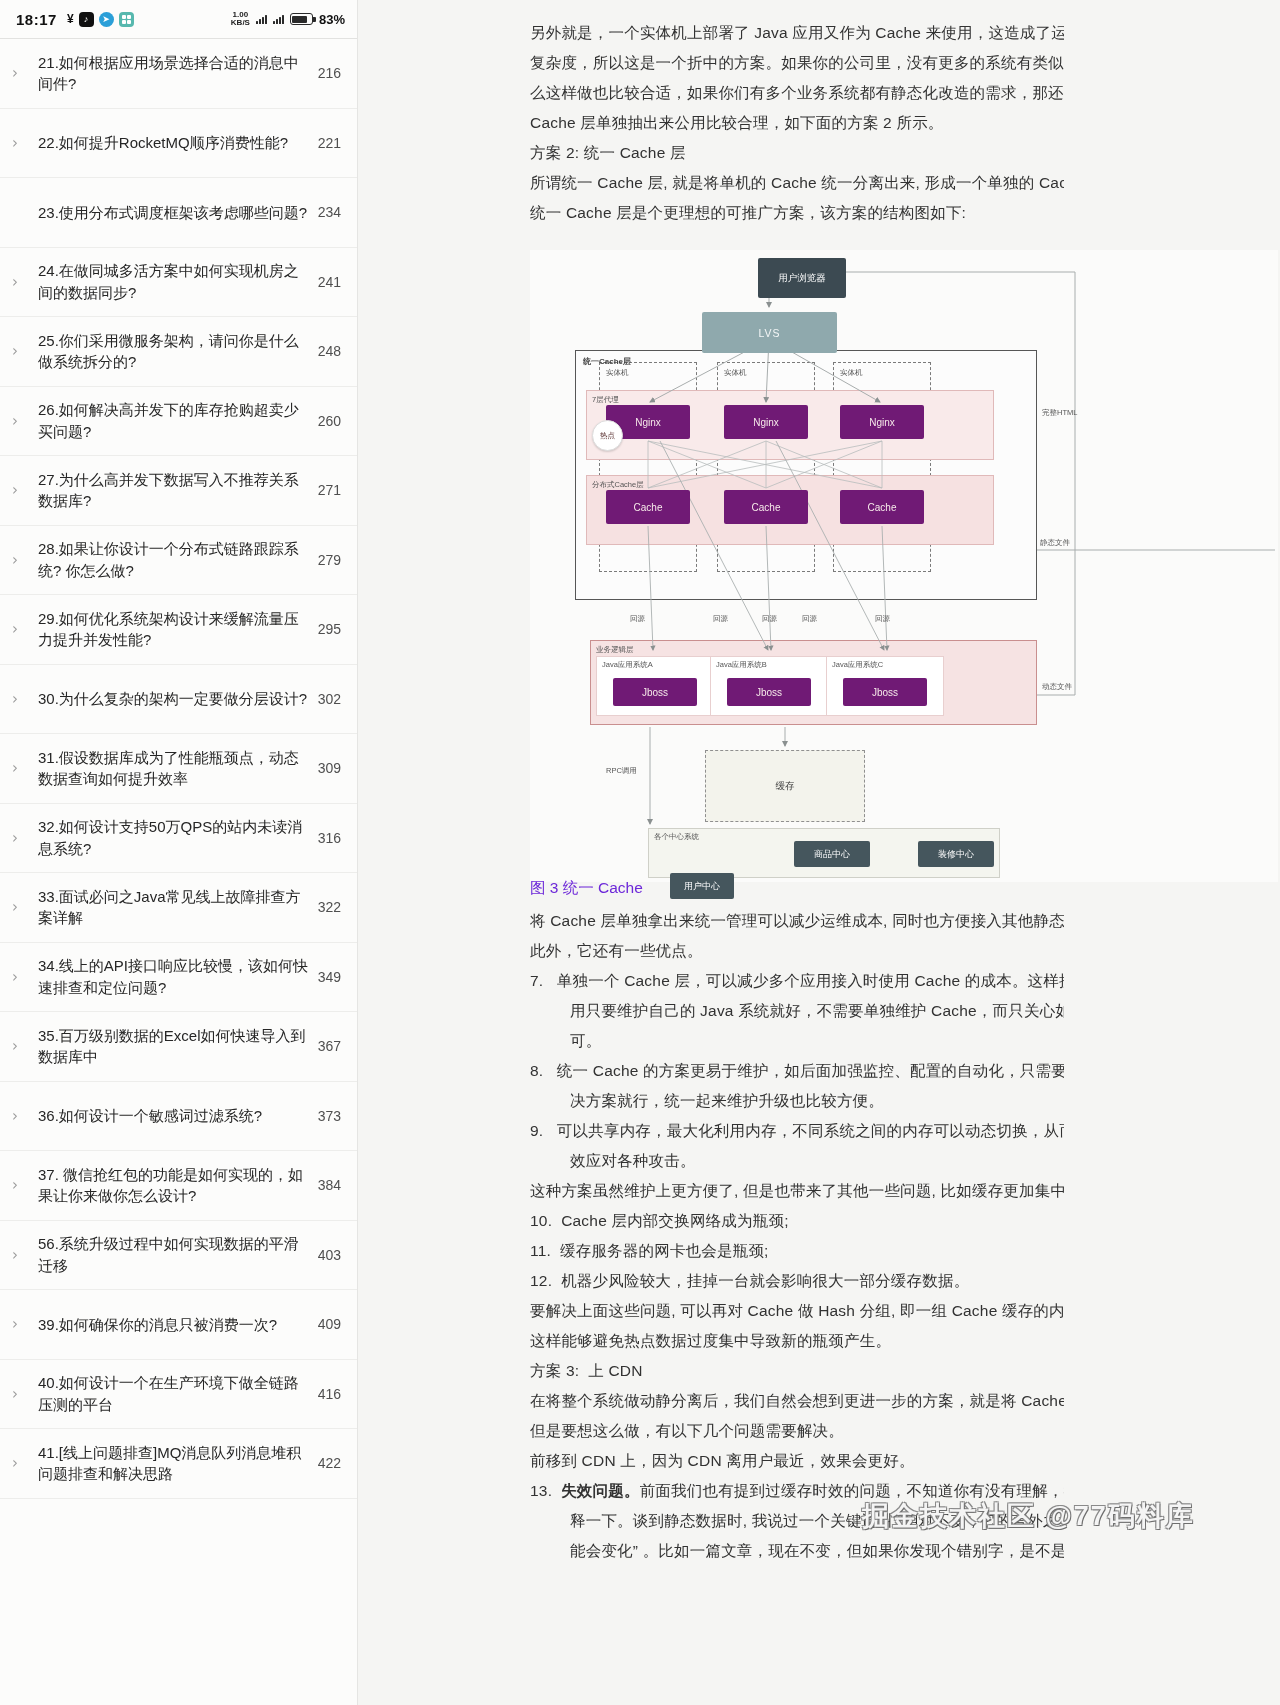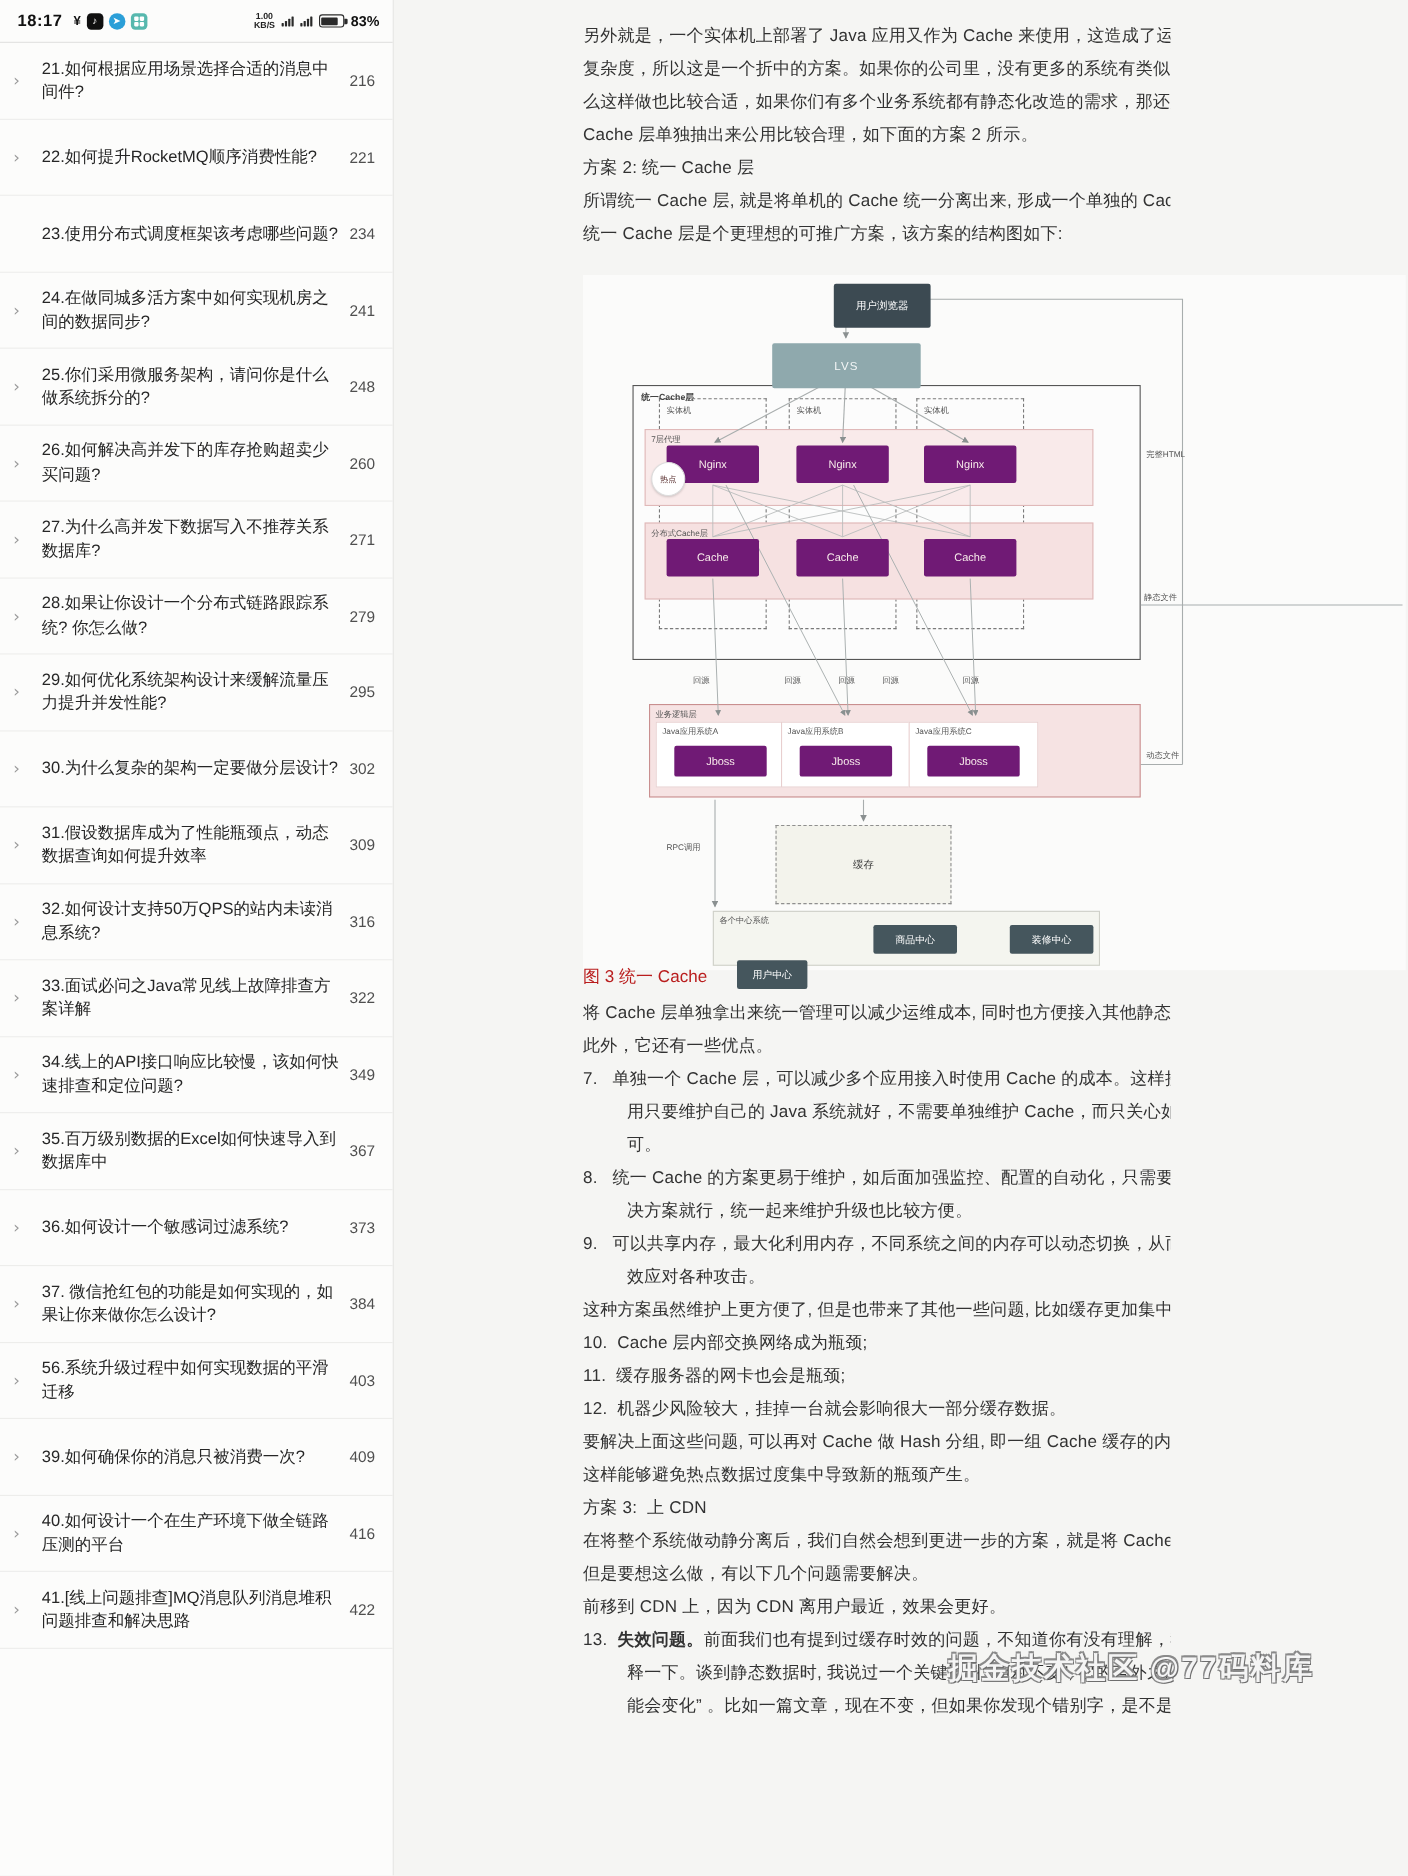--- a/index.html
+++ b/index.html
@@ -71,21 +71,21 @@
   .toc-page { font-size:14px; color:#4f4f4f; flex:none; }
 
   
   .content { position:absolute; left:530px; top:0; width:750px; height:1705px; }
   .tline {
     white-space:pre; overflow:hidden; width:534px;
     font-size:15.5px; height:30px; line-height:30px; color:#323232; letter-spacing:.2px;
   }
   .tline.ind { padding-left:40px; }
   .top-lines { position:absolute; left:0; top:18px; }
-  .fig-caption { position:absolute; left:0; top:878px; font-size:15.5px; color:#b91c1c; }
+  .fig-caption { position:absolute; left:0; top:878px; font-size:15.5px; color:#6d28d9; }
   .bottom-lines { position:absolute; left:0; top:906px; }
 
   .watermark {
     position:absolute; left:332px; top:1498px; z-index:9;
     font-size:27px; font-weight:bold; letter-spacing:2px;
     color:rgba(255,255,255,.92);
     text-shadow:1px 1px 0 #6e6e6e, -1px -1px 0 #8a8a8a, 1px -1px 0 #8a8a8a, -1px 1px 0 #8a8a8a;
     white-space:nowrap;
   }
 

